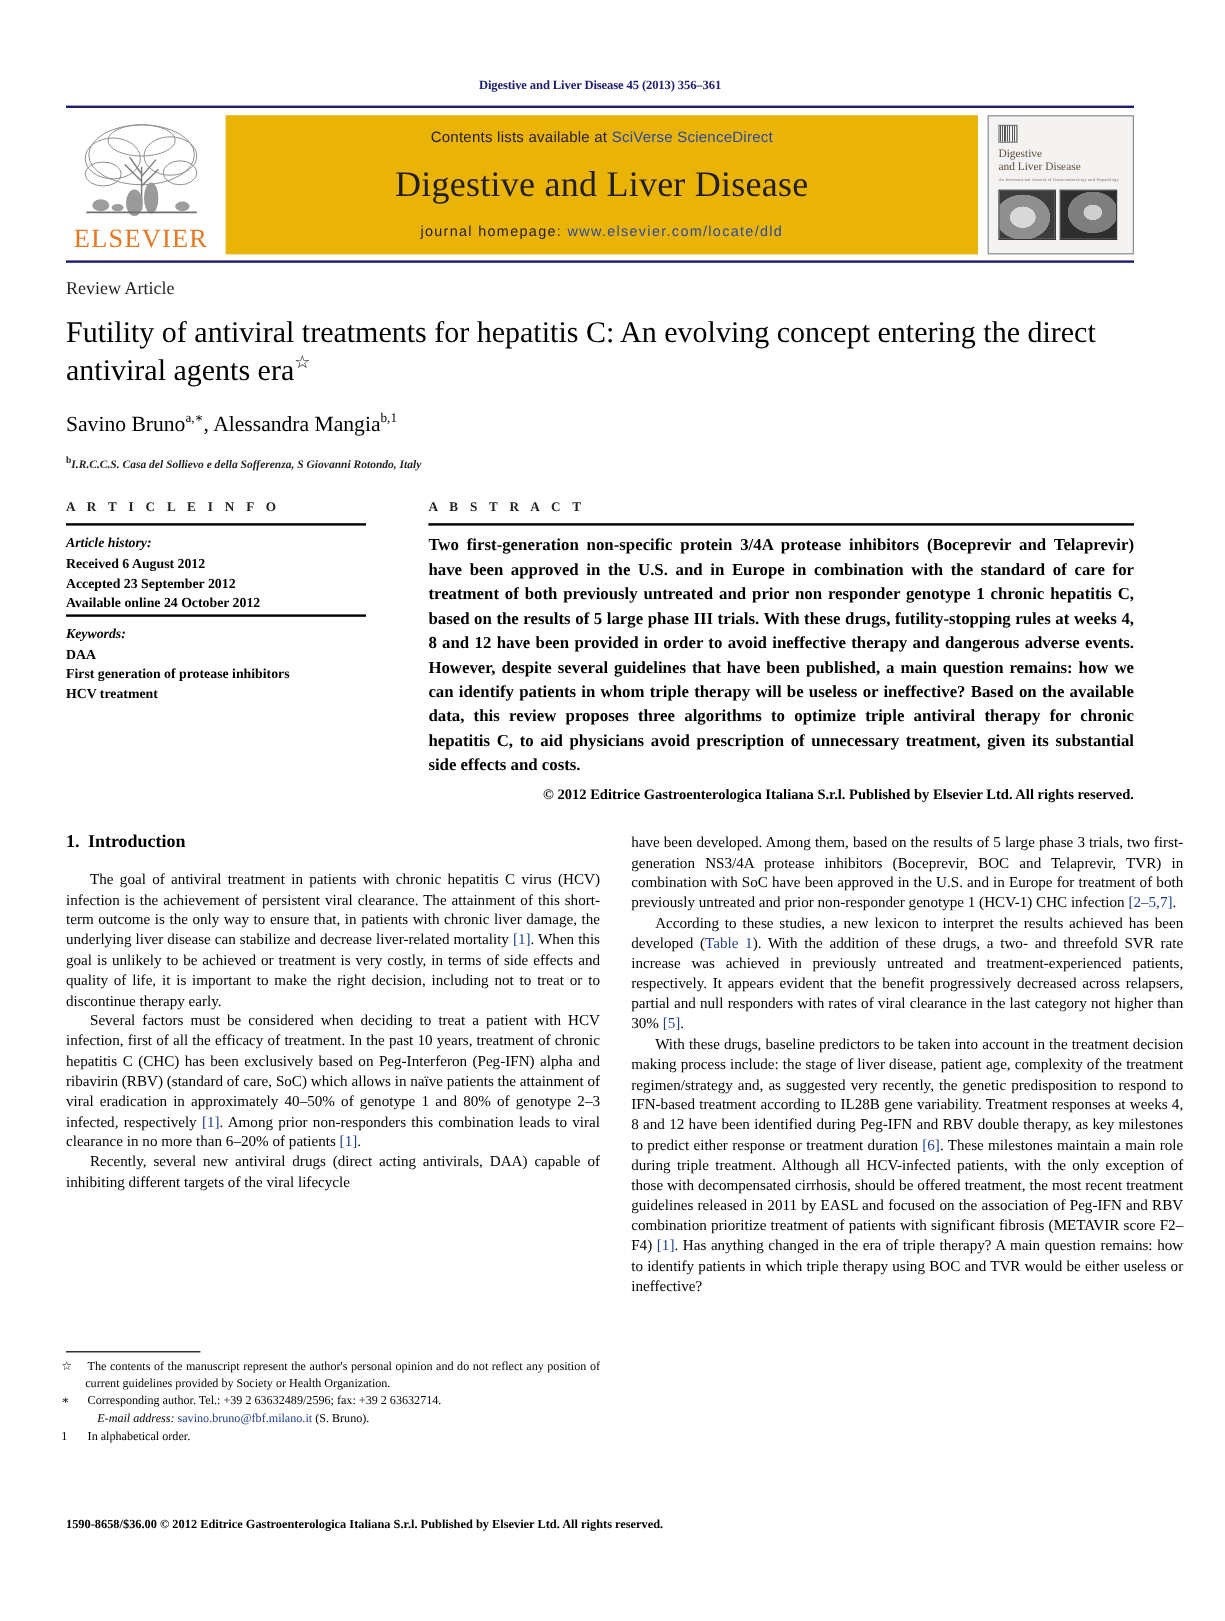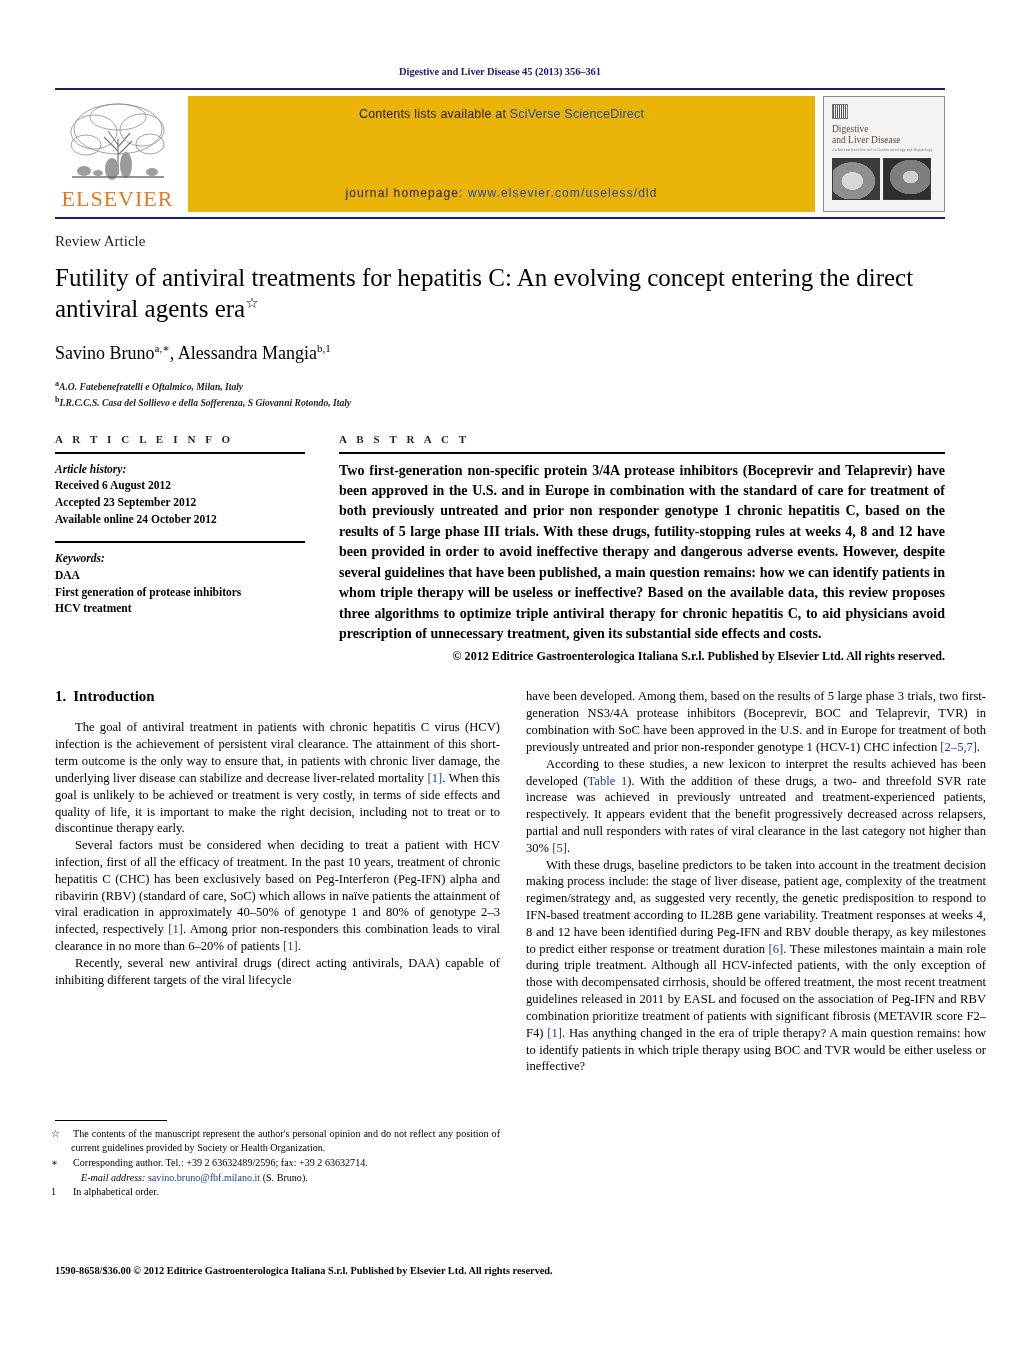--- a/index.html
+++ b/index.html
@@ -157,21 +157,21 @@
     font-weight: bold;
     line-height: 1.45;
     color: #231f20;
   }
   .affil sup { font-style: normal; }
 
   
   .info-abstract {
     margin: 22px 55px 0 55px;
     display: flex;
-    gap: 34px;
+    gap: 52px;
   }
   .col-info { width: 250px; flex: 0 0 250px; }
   .col-abstract { flex: 1 1 auto; }
   .sec-label {
     font-family: "Liberation Serif", serif;
     font-weight: bold;
     font-size: 11px;
     letter-spacing: 3.6px;
     color: #231f20;
     margin-bottom: 7px;
@@ -181,21 +181,21 @@
     font-style: italic;
     font-weight: bold;
     font-size: 11.5px;
     line-height: 1.45;
   }
   .hist-line, .kw-line {
     font-size: 11.5px;
     font-weight: bold;
     line-height: 1.45;
   }
-  .kw-block { margin-top: 14px; }
+  .kw-block { }
   .kw-rule { border-top: 2px solid #000; margin-bottom: 7px; }
   .abstract-body {
     font-size: 14px;
     font-weight: bold;
     line-height: 1.46;
     text-align: justify;
     color: #000;
   }
   .copyright {
     font-size: 12.1px;
@@ -296,22 +296,23 @@
           <ellipse cx="34" cy="74" rx="5" ry="3"></ellipse>
         </g>
       </svg>
       <div class="elsevier-word">ELSEVIER</div>
     </div>
 
     <div class="journal-band">
       <div class="contents-line">
         <span>Contents lists available at </span><span class="sd-link">SciVerse ScienceDirect</span>
       </div>
+      <div class="journal-title">Digestive and Liver Disease</div>
       <div class="homepage-line">
-        <span>journal homepage: </span><span class="url">www.elsevier.com/useless/dld</span>
+        <span>journal homepage: </span><span class="url">www.elsevier.com/locate/dld</span>
       </div>
     </div>
 
     <div class="cover-thumb">
       <div class="cover-barcode"></div>
       <div class="cover-title">
         <div>Digestive</div>
         <div>and Liver Disease</div>
       </div>
       <div class="cover-sub">An International Journal of Gastroenterology and Hepatology</div>
@@ -320,21 +321,20 @@
         <div class="cover-img b"></div>
       </div>
     </div>
   </div>
   <div class="masthead-rule"></div>
 
   <div class="article-head">
     <div class="article-type">Review Article</div>
     <h1 class="paper-title"><span>Futility of antiviral treatments for hepatitis C: An evolving concept entering the direct antiviral agents era</span><span class="star">☆</span></h1>
     <div class="authors">Savino Bruno<sup>a,∗</sup>, Alessandra Mangia<sup>b,1</sup></div>
-    <div class="affil"><sup>a</sup><span>A.O. Fatebenefratelli e Oftalmico, Milan, Italy</span></div>
     <div class="affil"><sup>b</sup><span>I.R.C.C.S. Casa del Sollievo e della Sofferenza, S Giovanni Rotondo, Italy</span></div>
   </div>
 
   <div class="info-abstract">
 
     <div class="col-info">
       <div class="sec-label">A R T I C L E   I N F O</div>
       <div class="sec-rule"></div>
       <div class="hist-head">Article history:</div>
       <div class="hist-line">Received 6 August 2012</div>

